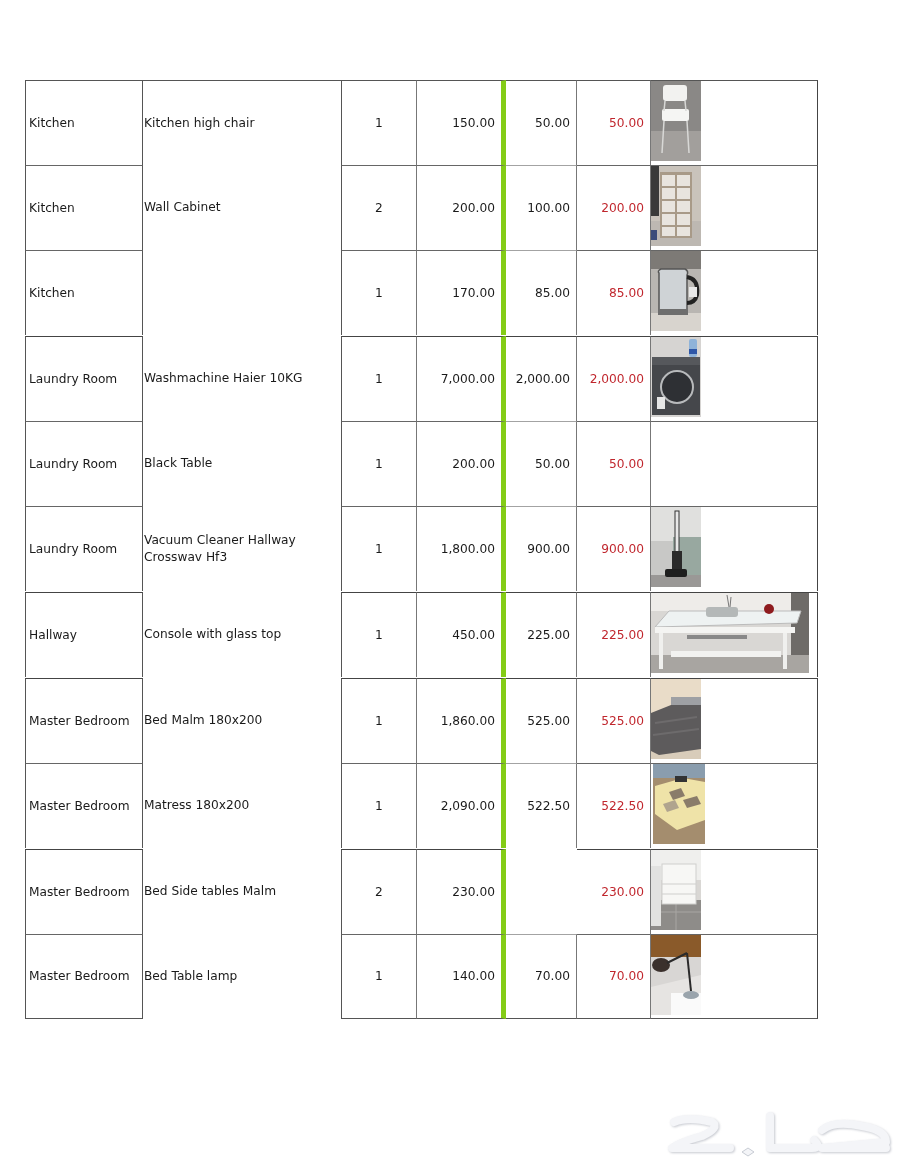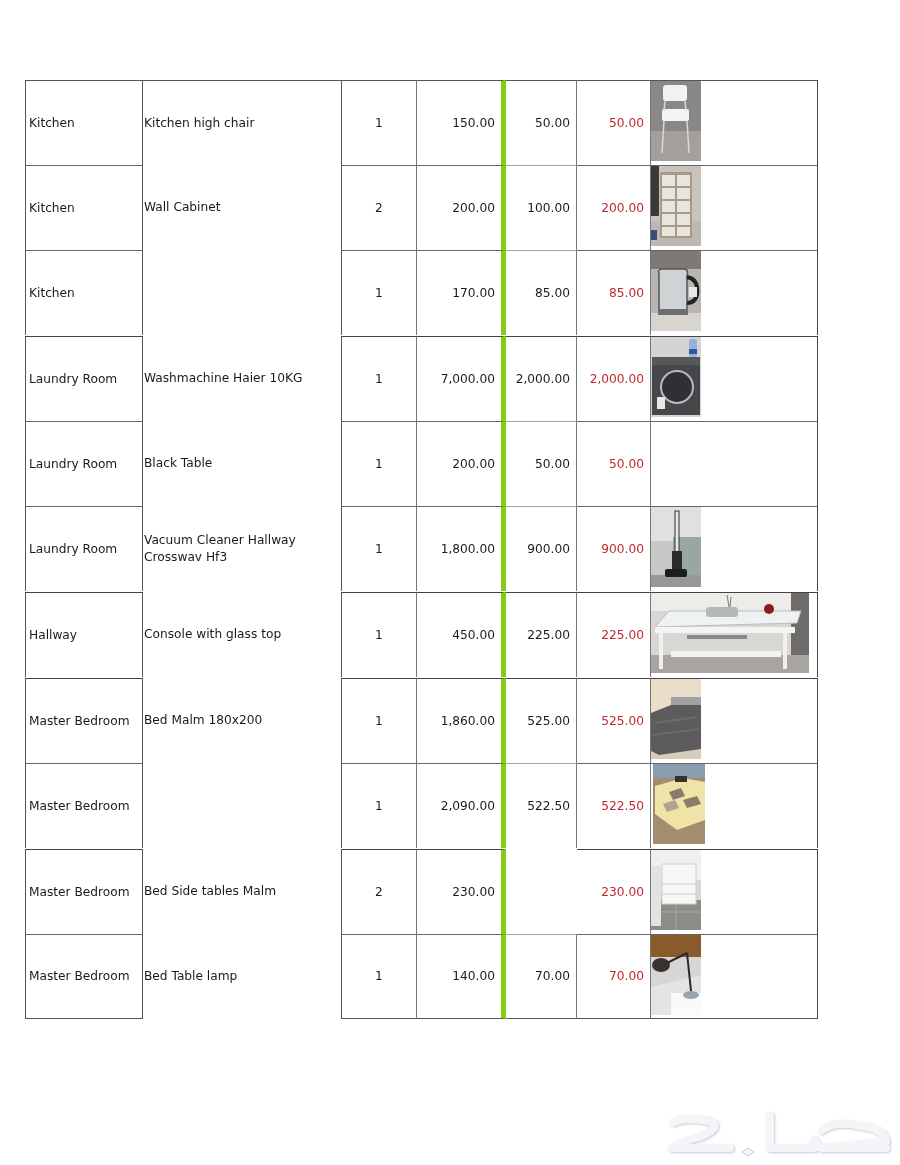--- a/index.html
+++ b/index.html
@@ -216,20 +216,21 @@
           <rect x="20" y="18" width="30" height="10" fill="#9ea0a4"></rect>
           <path d="M0 34 L20 26 L50 26 L50 70 L8 76 L0 72 Z" fill="#5d5b5c"></path>
           <path d="M4 44 L46 38 M2 56 L48 50" stroke="#6d6b6c" stroke-width="2"></path>
         </svg>
       </div>
     </div>
   </div>
 
   <div class="row" style="top:763px">
     <div class="cell c-room">Master Bedroom</div>
+    <div class="cell c-item">Matress 180x200</div>
     <div class="cell c-qty">1</div>
     <div class="cell c-price">2,090.00</div>
     <div class="cell c-half">522.50</div>
     <div class="cell c-total">522.50</div>
     <div class="cell c-photo">
       <div class="photo" style="width:52px;margin-left:2px">
         <svg width="52" height="80" viewBox="0 0 52 80">
           <rect width="52" height="80" fill="#a48d6e"></rect>
           <rect x="0" y="0" width="52" height="14" fill="#4a78a8"></rect>
           <rect x="0" y="0" width="52" height="14" fill="#c9c2b4" opacity="0.5"></rect>

